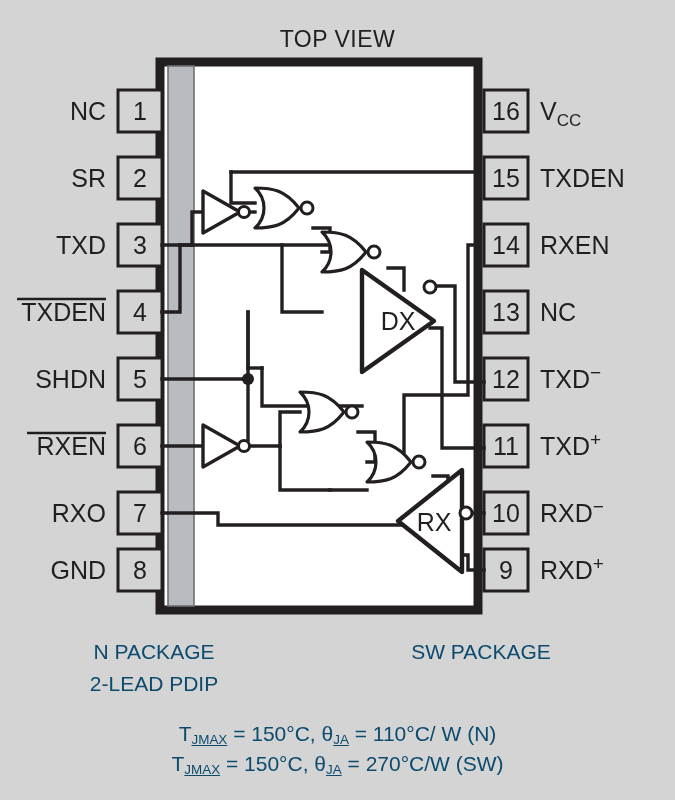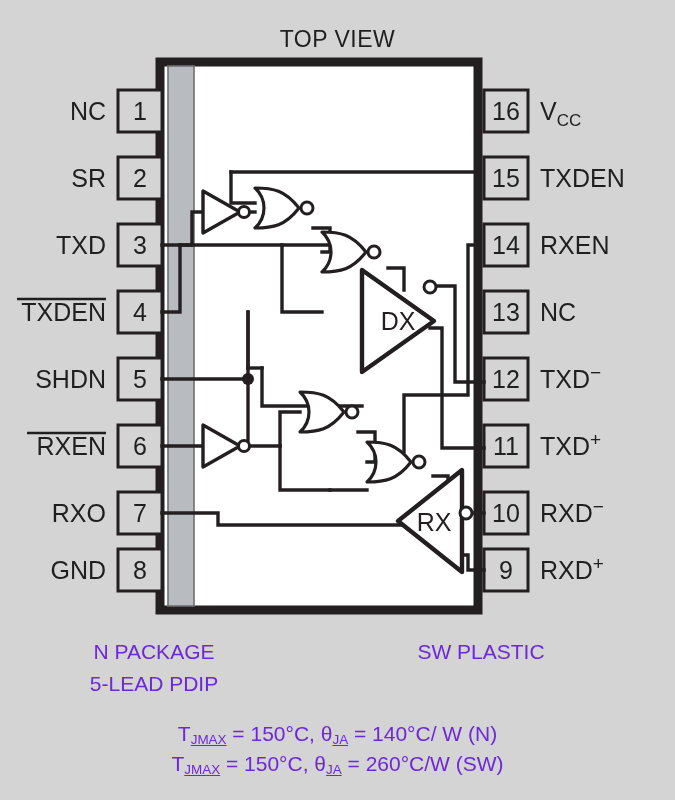--- a/index.html
+++ b/index.html
@@ -35,21 +35,21 @@
     position: absolute;
     left: 0;
     top: 0;
     width: 675px;
     height: 800px;
   }
   .capline {
     position: absolute;
     text-align: center;
     font-size: 21px;
-    color: #6d28d9;
+    color: #0c4a6e;
     white-space: nowrap;
   }
   .cap-n1   { left: 18px;  top: 640px; width: 272px; }
   .cap-n2   { left: 18px;  top: 672px; width: 272px; }
   .cap-sw1  { left: 300px; top: 640px; width: 362px; }
   .cap-sw2  { left: 300px; top: 672px; width: 362px; }
   .cap-t1   { left: 0;     top: 722px; width: 675px; }
   .cap-t2   { left: 0;     top: 752px; width: 675px; }
   .sub { font-size: 0.64em; vertical-align: -0.22em; text-decoration: underline; }
 </style>
@@ -235,20 +235,20 @@
       <text x="540" y="522">
         <tspan>RXD</tspan><tspan font-size="19" dy="-9">−</tspan>
       </text>
       <text x="540" y="579">
         <tspan>RXD</tspan><tspan font-size="19" dy="-9">+</tspan>
       </text>
     </g>
   </svg>
 
   <div class="capline cap-n1">N PACKAGE</div>
-  <div class="capline cap-n2">5-LEAD PDIP</div>
-  <div class="capline cap-sw1">SW PLASTIC</div>
-
-  <div class="capline cap-t1"><span>T</span><span class="sub">JMAX</span><span> = 150°C, </span><span>θ</span><span class="sub">JA</span><span> = 140°C/ W (N)</span></div>
-
-  <div class="capline cap-t2"><span>T</span><span class="sub">JMAX</span><span> = 150°C, </span><span>θ</span><span class="sub">JA</span><span> = 260°C/W (SW)</span></div>
+  <div class="capline cap-n2">2-LEAD PDIP</div>
+  <div class="capline cap-sw1">SW PACKAGE</div>
+
+  <div class="capline cap-t1"><span>T</span><span class="sub">JMAX</span><span> = 150°C, </span><span>θ</span><span class="sub">JA</span><span> = 110°C/ W (N)</span></div>
+
+  <div class="capline cap-t2"><span>T</span><span class="sub">JMAX</span><span> = 150°C, </span><span>θ</span><span class="sub">JA</span><span> = 270°C/W (SW)</span></div>
 
 </div>
 
 </body></html>

